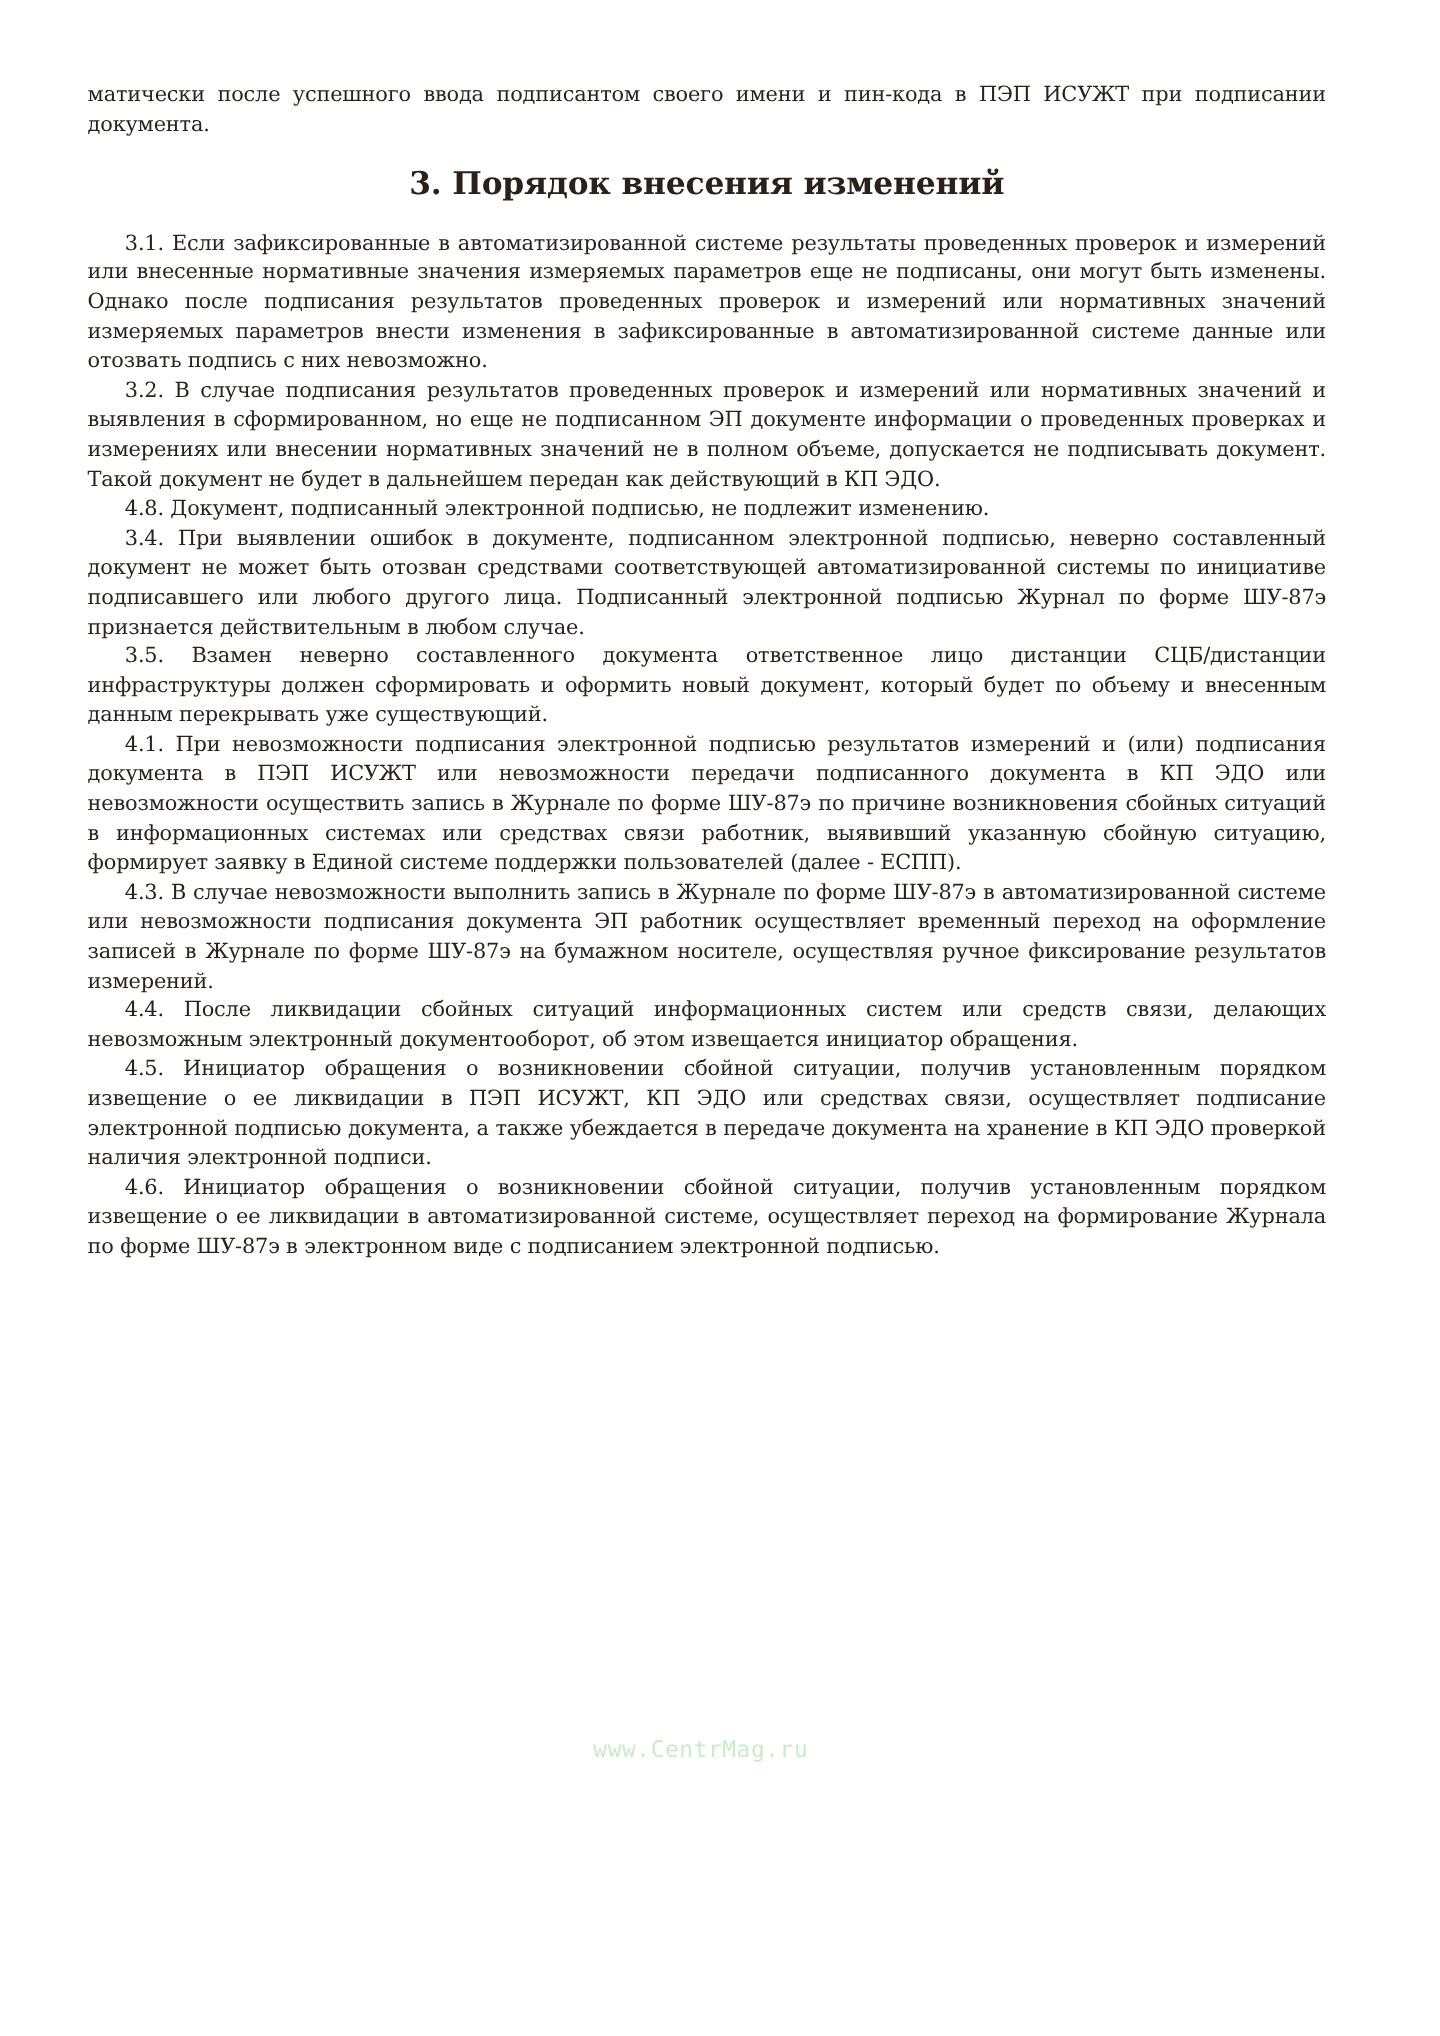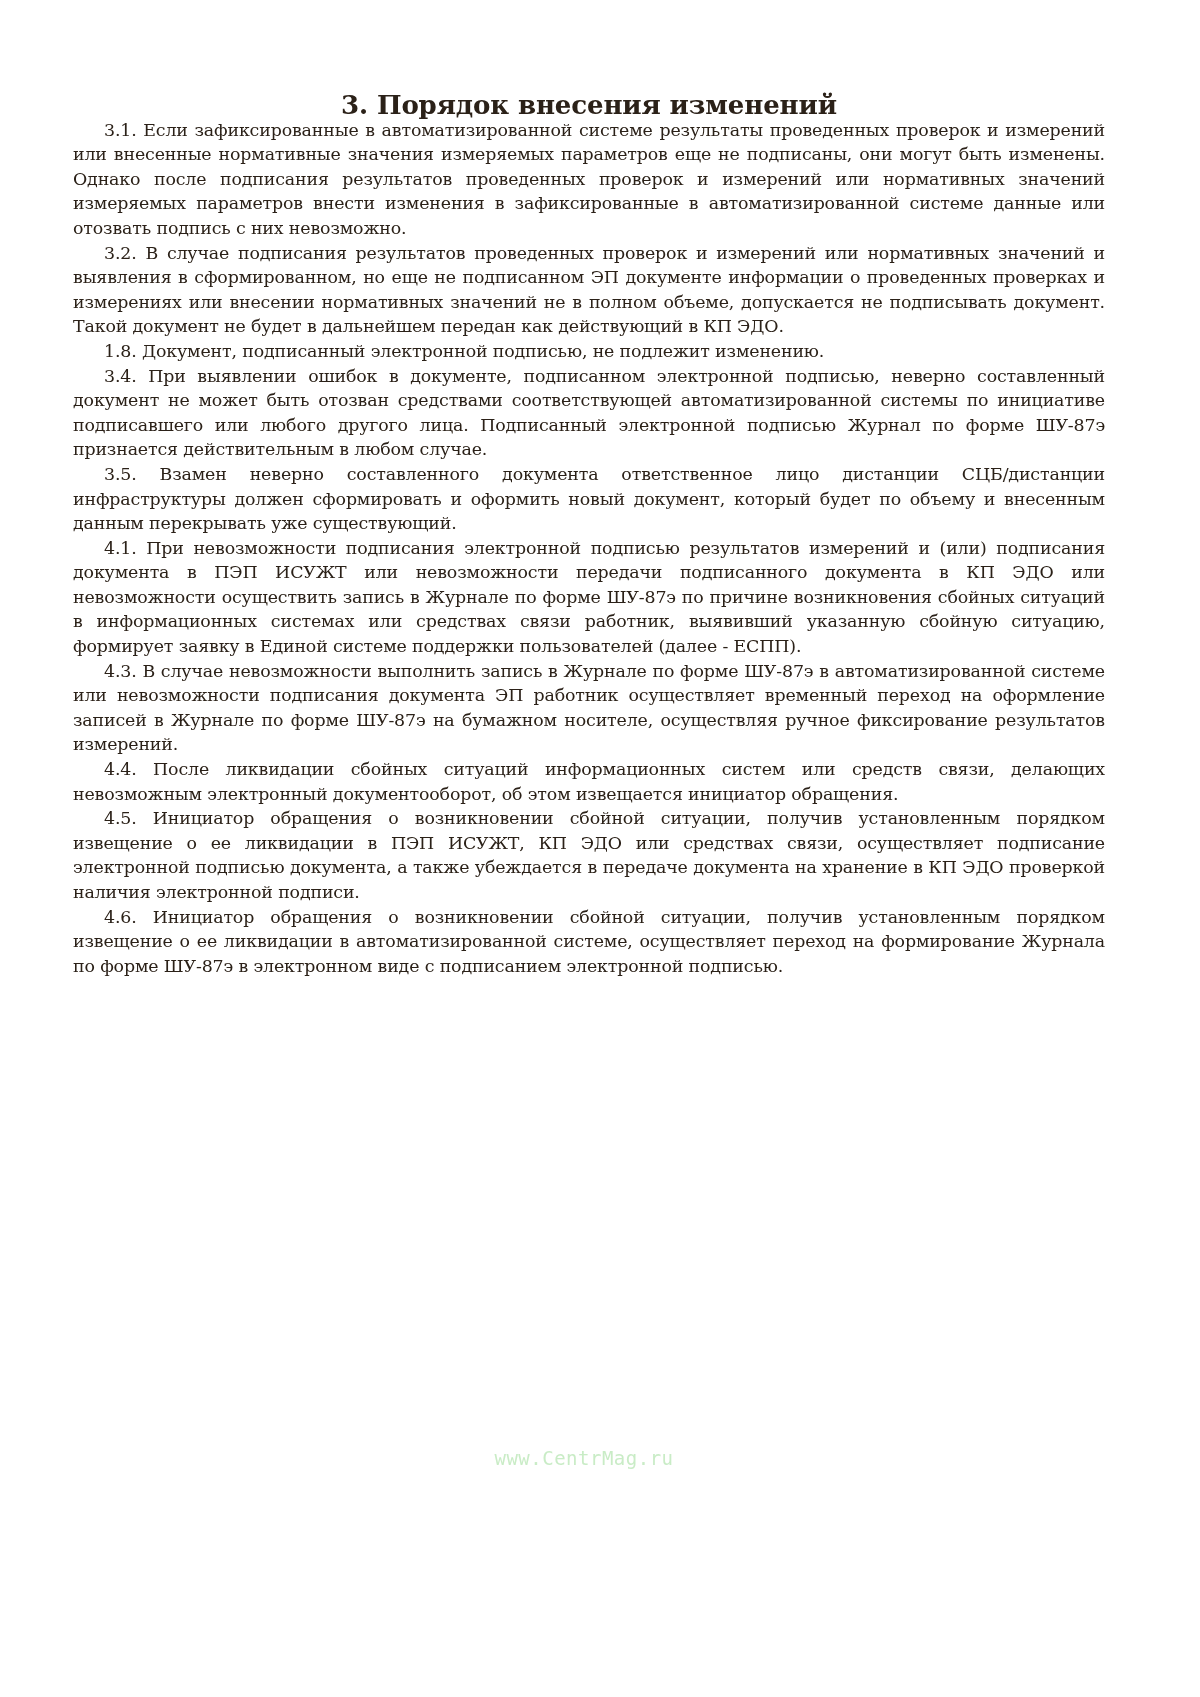--- a/index.html
+++ b/index.html
@@ -34,20 +34,21 @@
       text-indent: 31px;
     }
     .heading {
       margin: 0;
       text-align: center;
       font-weight: bold;
       line-height: 24.6px;
     }
     .h3 {
       margin-top: 26px;
+      margin-bottom: 24px;
     }
     .h4 {
       margin-top: 28px;
       margin-bottom: 24px;
     }
     .watermark {
       position: absolute;
       left: 0;
       width: 1168px;
       top: 1447px;
@@ -56,26 +57,27 @@
       font-size: 19px;
       color: #c9ecc6;
       letter-spacing: 0.5px;
     }
   </style>
 </head>
 <body>
 
 <div class="page">
 
+  <p class="para">матически после успешного ввода подписантом своего имени и пин-кода в ПЭП ИСУЖТ при подписании документа.</p>
 
   <section>
     <h2 class="heading h3">3. Порядок внесения изменений</h2>
     <p class="para indent">3.1. Если зафиксированные в автоматизированной системе результаты проведенных проверок и измерений или внесенные нормативные значения измеряемых параметров еще не подписаны, они могут быть изменены. Однако после подписания результатов проведенных проверок и измерений или нормативных значений измеряемых параметров внести изменения в зафиксированные в автоматизированной системе данные или отозвать подпись с них невозможно.</p>
     <p class="para indent">3.2. В случае подписания результатов проведенных проверок и измерений или нормативных значений и выявления в сформированном, но еще не подписанном ЭП документе информации о проведенных проверках и измерениях или внесении нормативных значений не в полном объеме, допускается не подписывать документ. Такой документ не будет в дальнейшем передан как действующий в КП ЭДО.</p>
-    <p class="para indent">1.8. Документ, подписанный электронной подписью, не подлежит изменению.</p>
+    <p class="para indent">4.8. Документ, подписанный электронной подписью, не подлежит изменению.</p>
     <p class="para indent">3.4. При выявлении ошибок в документе, подписанном электронной подписью, неверно составленный документ не может быть отозван средствами соответствующей автоматизированной системы по инициативе подписавшего или любого другого лица. Подписанный электронной подписью Журнал по форме ШУ-87э признается действительным в любом случае.</p>
     <p class="para indent">3.5. Взамен неверно составленного документа ответственное лицо дистанции СЦБ/дистанции инфраструктуры должен сформировать и оформить новый документ, который будет по объему и внесенным данным перекрывать уже существующий.</p>
   </section>
 
   <section>
     <p class="para indent">4.1. При невозможности подписания электронной подписью результатов измерений и (или) подписания документа в ПЭП ИСУЖТ или невозможности передачи подписанного документа в КП ЭДО или невозможности осуществить запись в Журнале по форме ШУ-87э по причине возникновения сбойных ситуаций в информационных системах или средствах связи работник, выявивший указанную сбойную ситуацию, формирует заявку в Единой системе поддержки пользователей (далее - ЕСПП).</p>
     <p class="para indent">4.3. В случае невозможности выполнить запись в Журнале по форме ШУ-87э в автоматизированной системе или невозможности подписания документа ЭП работник осуществляет временный переход на оформление записей в Журнале по форме ШУ-87э на бумажном носителе, осуществляя ручное фиксирование результатов измерений.</p>
     <p class="para indent">4.4. После ликвидации сбойных ситуаций информационных систем или средств связи, делающих невозможным электронный документооборот, об этом извещается инициатор обращения.</p>
     <p class="para indent">4.5. Инициатор обращения о возникновении сбойной ситуации, получив установленным порядком извещение о ее ликвидации в ПЭП ИСУЖТ, КП ЭДО или средствах связи, осуществляет подписание электронной подписью документа, а также убеждается в передаче документа на хранение в КП ЭДО проверкой наличия электронной подписи.</p>
     <p class="para indent">4.6. Инициатор обращения о возникновении сбойной ситуации, получив установленным порядком извещение о ее ликвидации в автоматизированной системе, осуществляет переход на формирование Журнала по форме ШУ-87э в электронном виде с подписанием электронной подписью.</p>

